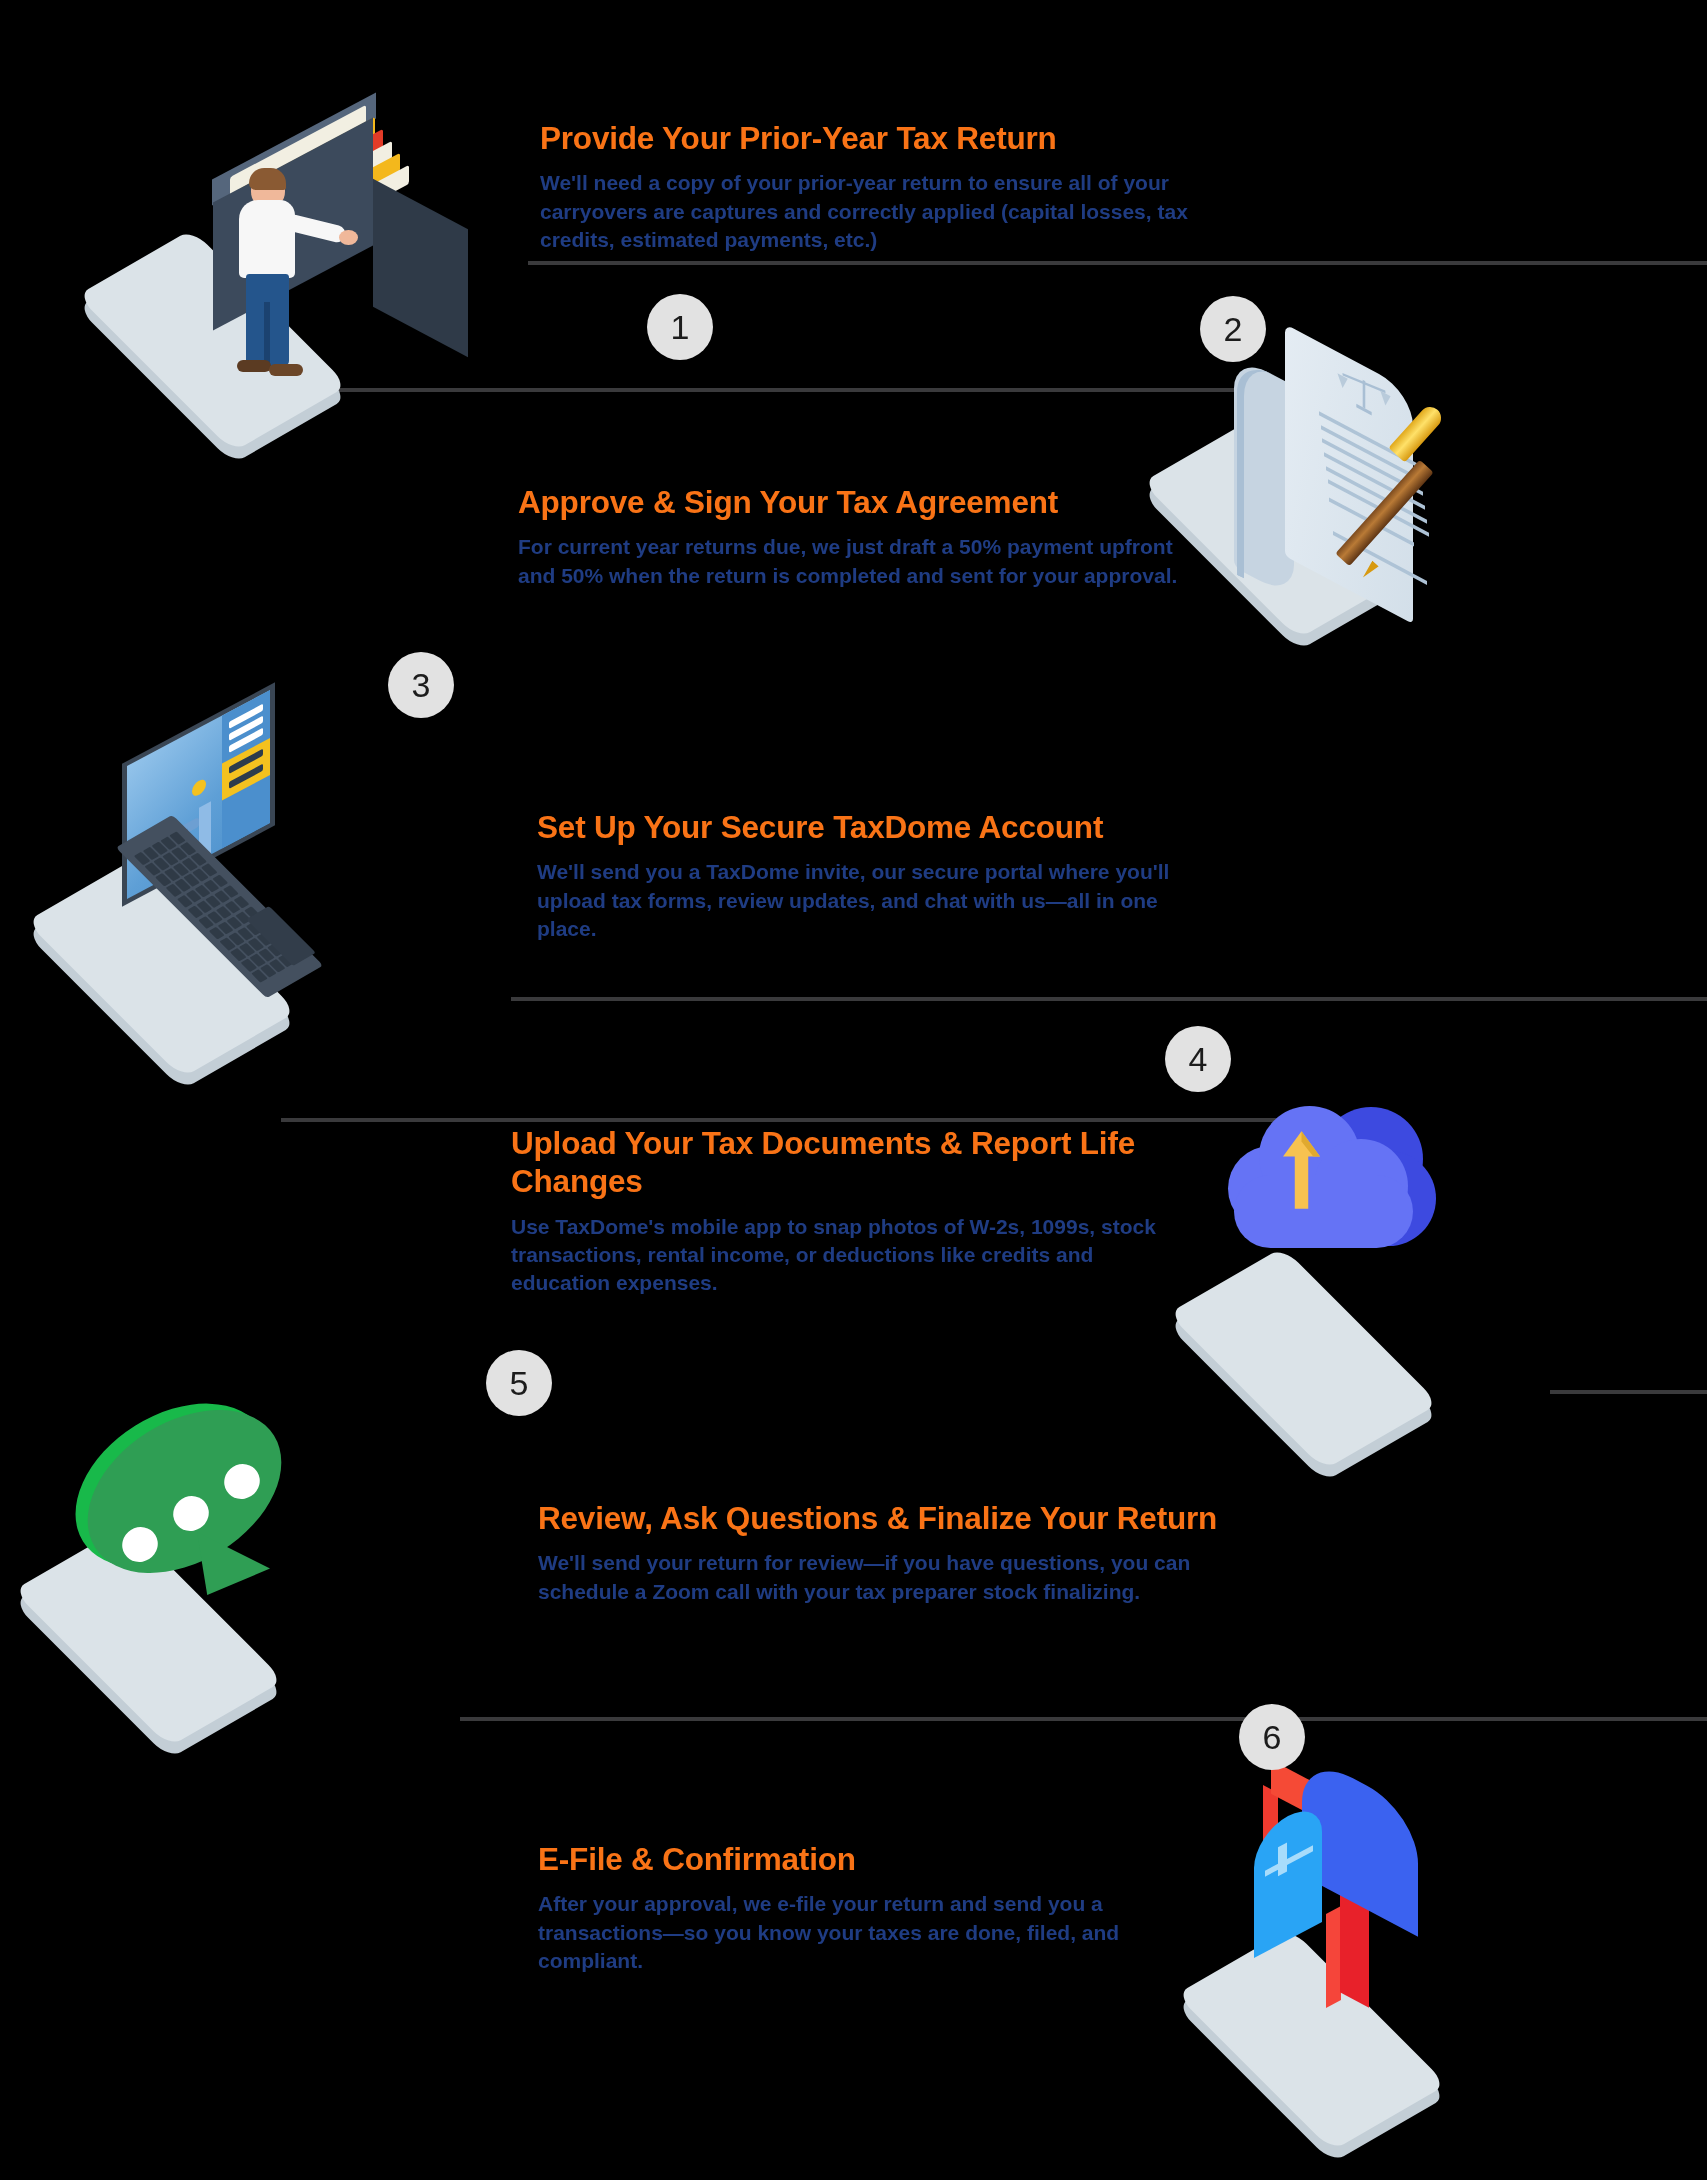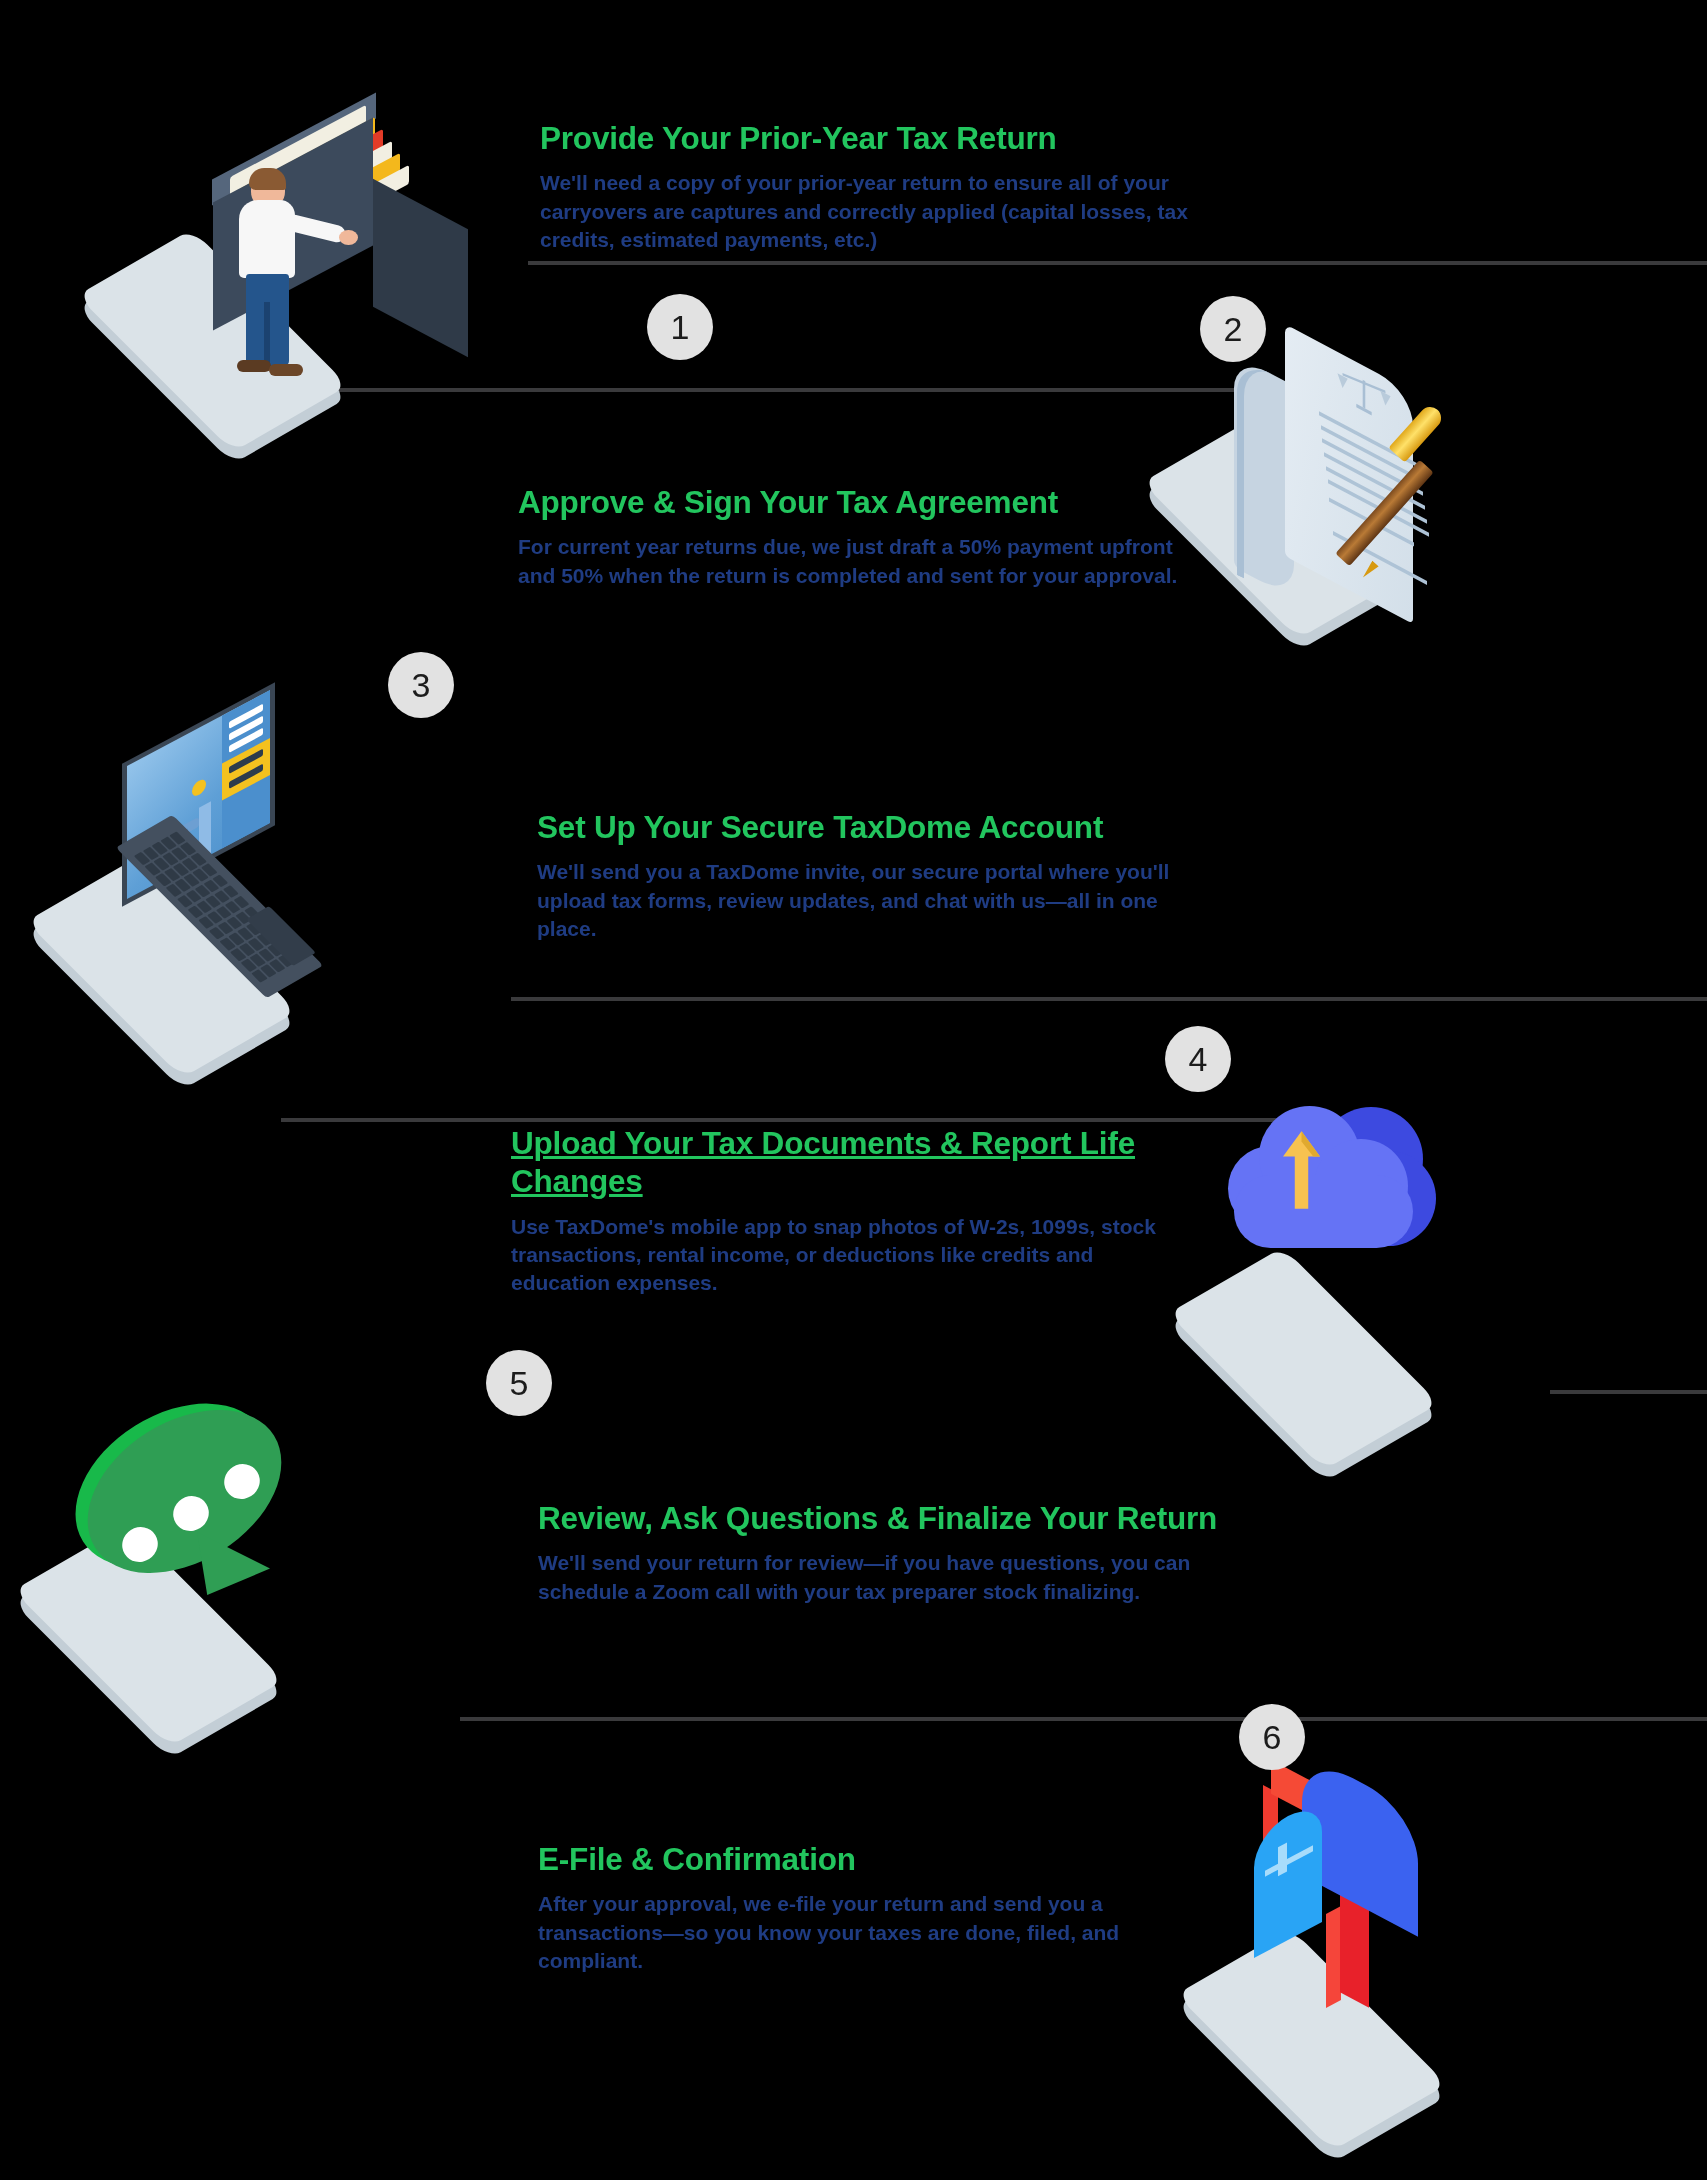--- a/index.html
+++ b/index.html
@@ -23,27 +23,27 @@
     font-size: 34px; color: #1c1c1c; font-weight: 400;
     letter-spacing: 0;
     z-index: 12;
   }
 
   
   .txt { position: absolute; z-index: 9; }
   .txt h2 {
     font-size: 31.5px;
     font-weight: bold;
-    color: #22c55e;
+    color: #f97316;
     line-height: 1.22;
     letter-spacing: -0.2px;
     margin-bottom: 12px;
     white-space: nowrap;
   }
-  .txt h2.two-line { white-space: normal; width: 630px; text-decoration: underline; }
+  .txt h2.two-line { white-space: normal; width: 630px; }
   .txt p {
     font-size: 21px;
     font-weight: bold;
     color: #1f3c83;
     line-height: 1.34;
     width: 647px;
   }
   .txt p.wide { width: 681px; }
 
   

